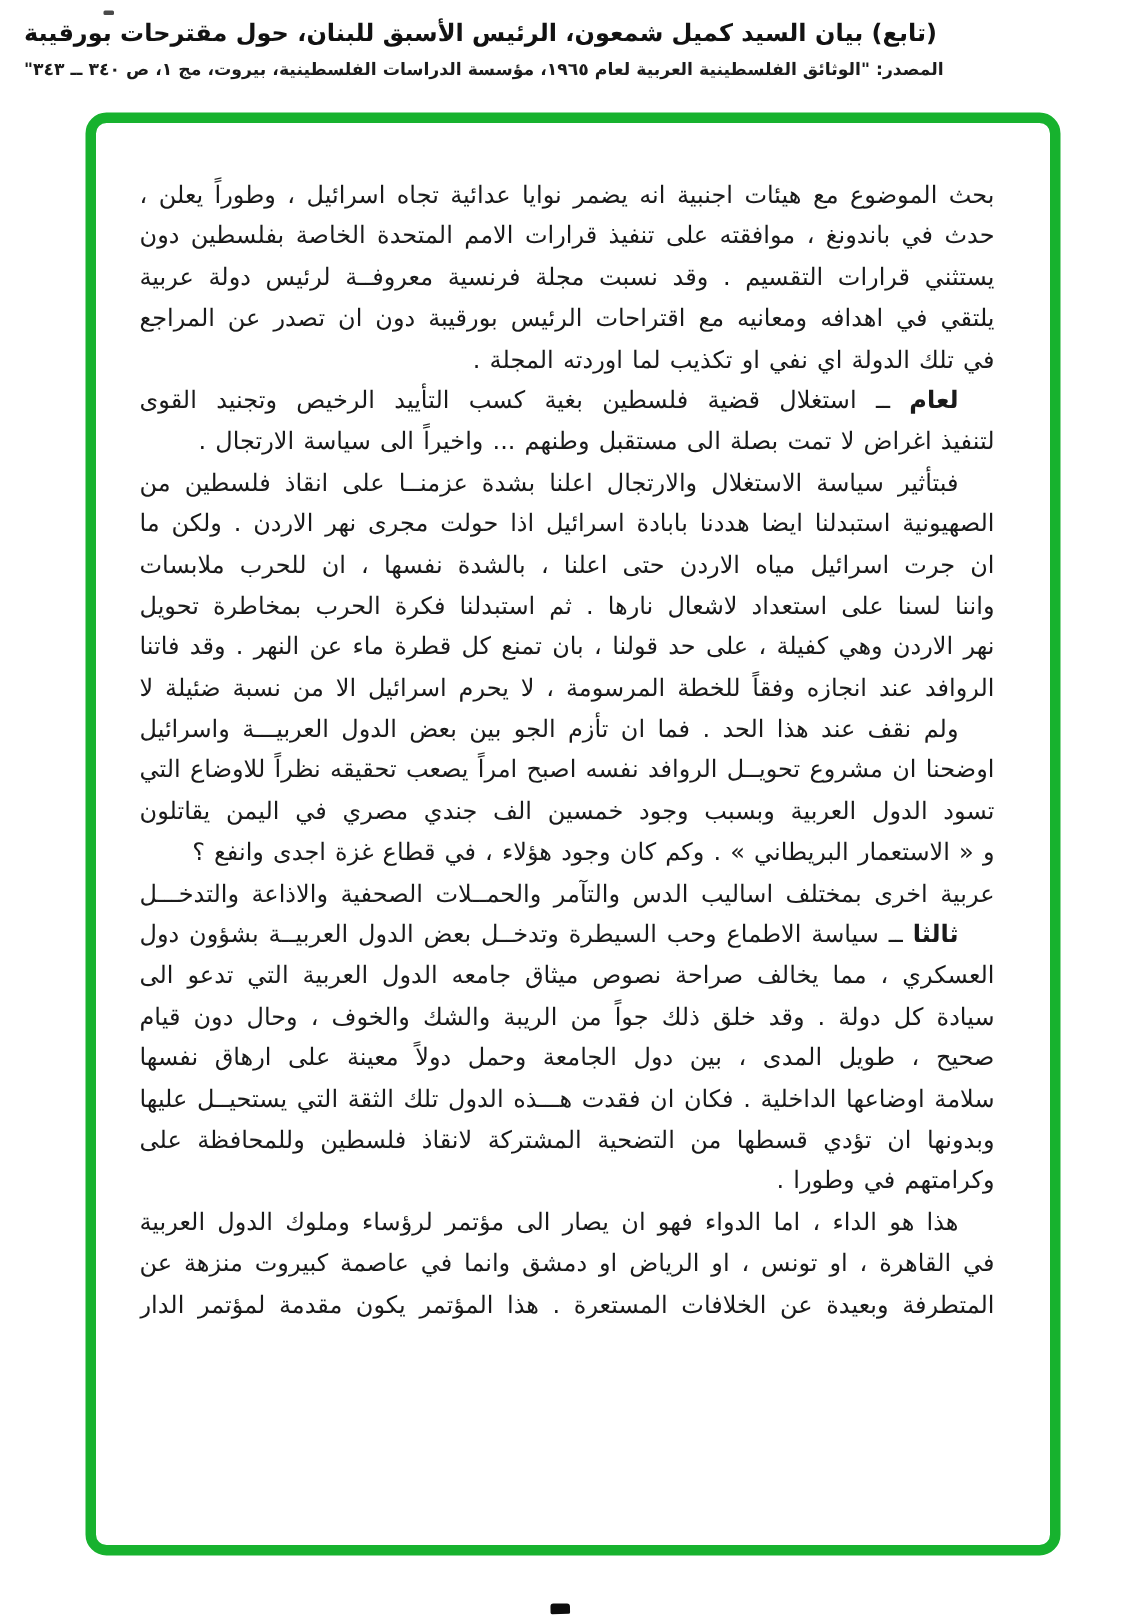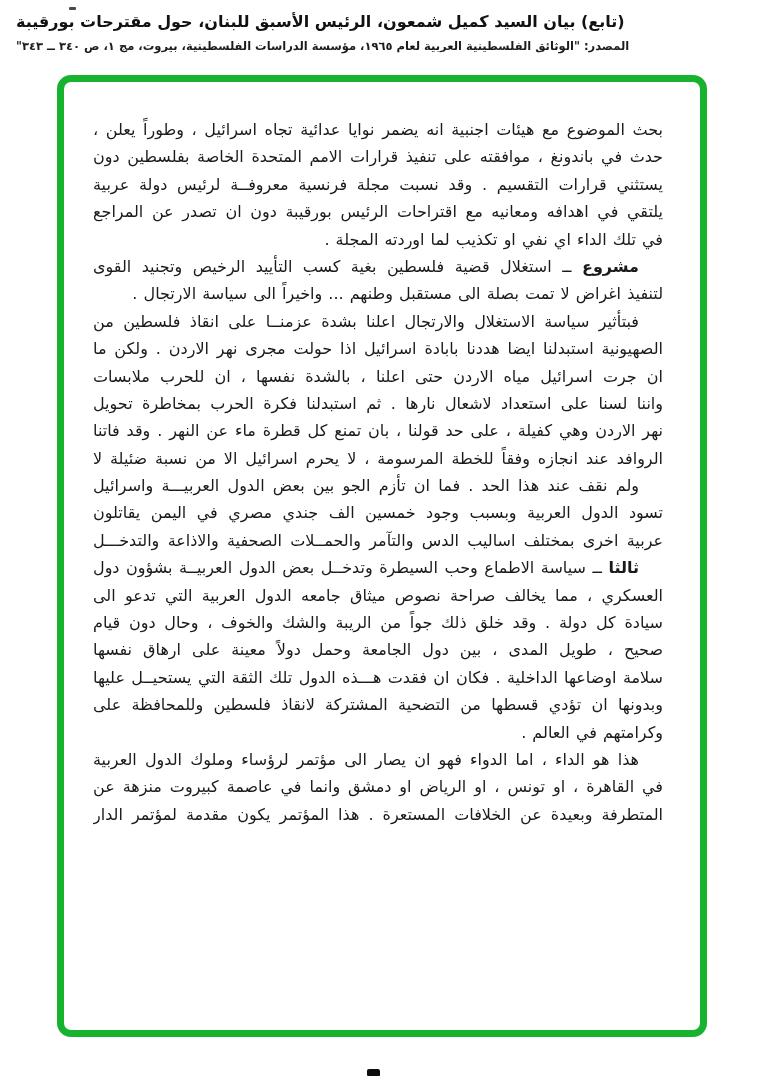--- a/index.html
+++ b/index.html
@@ -70,39 +70,41 @@
     <div class="title">(تابع) بيان السيد كميل شمعون، الرئيس الأسبق للبنان، حول مقترحات بورقيبة</div>
     <div class="source">المصدر: "الوثائق الفلسطينية العربية لعام ١٩٦٥، مؤسسة الدراسات الفلسطينية، بيروت، مج ١، ص ٣٤٠ ــ ٣٤٣"</div>
   </div>
 
   <div class="frame">
     <div class="content">
         <div class="line"><span>بحث الموضوع مع هيئات اجنبية انه يضمر نوايا عدائية تجاه اسرائيل ، وطوراً يعلن ، كما</span></div>
         <div class="line"><span>حدث في باندونغ ، موافقته على تنفيذ قرارات الامم المتحدة الخاصة بفلسطين دون ان</span></div>
         <div class="line"><span>يستثني قرارات التقسيم . وقد نسبت مجلة فرنسية معروفــة لرئيس دولة عربية تصريحــاً</span></div>
         <div class="line"><span>يلتقي في اهدافه ومعانيه مع اقتراحات الرئيس بورقيبة دون ان تصدر عن المراجع الرسمية</span></div>
-        <div class="line last"><span>في تلك الداء اي نفي او تكذيب لما اوردته المجلة .</span></div>
-        <div class="line indent"><b class="lead">مشروع</b><span> ــ استغلال قضية فلسطين بغية كسب التأييد الرخيص وتجنيد القوى الفلسطينية</span></div>
+        <div class="line last"><span>في تلك الدولة اي نفي او تكذيب لما اوردته المجلة .</span></div>
+        <div class="line indent"><b class="lead">لعام</b><span> ــ استغلال قضية فلسطين بغية كسب التأييد الرخيص وتجنيد القوى الفلسطينية</span></div>
         <div class="line last"><span>لتنفيذ اغراض لا تمت بصلة الى مستقبل وطنهم ... واخيراً الى سياسة الارتجال .</span></div>
         <div class="line indent"><span>فبتأثير سياسة الاستغلال والارتجال اعلنا بشدة عزمنــا على انقاذ فلسطين من براثن</span></div>
         <div class="line"><span>الصهيونية استبدلنا ايضا هددنا بابادة اسرائيل اذا حولت مجرى نهر الاردن . ولكن ما</span></div>
         <div class="line"><span>ان جرت اسرائيل مياه الاردن حتى اعلنا ، بالشدة نفسها ، ان للحرب ملابسات واخطار</span></div>
         <div class="line"><span>واننا لسنا على استعداد لاشعال نارها . ثم استبدلنا فكرة الحرب بمخاطرة تحويل روافد</span></div>
         <div class="line"><span>نهر الاردن وهي كفيلة ، على حد قولنا ، بان تمنع كل قطرة ماء عن النهر .  وقد فاتنا ان</span></div>
         <div class="line"><span>الروافد عند انجازه وفقاً للخطة المرسومة ، لا يحرم اسرائيل الا من نسبة ضئيلة لا تتجاوز</span></div>
         <div class="line indent"><span>ولم نقف عند هذا الحد . فما ان تأزم الجو بين بعض الدول العربيـــة واسرائيل حتى</span></div>
+        <div class="line"><span>اوضحنا ان مشروع تحويــل الروافد نفسه اصبح امراً يصعب تحقيقه نظراً للاوضاع التي</span></div>
         <div class="line"><span>تسود الدول العربية وبسبب وجود خمسين الف جندي مصري في اليمن يقاتلون اليمنيين</span></div>
+        <div class="line last"><span>و « الاستعمار البريطاني » . وكم كان وجود هؤلاء ، في قطاع غزة اجدى وانفع ؟</span></div>
         <div class="line"><span>عربية اخرى بمختلف اساليب الدس والتآمر والحمــلات الصحفية والاذاعة والتدخـــل</span></div>
         <div class="line indent"><b class="lead">ثالثا</b><span> ــ سياسة الاطماع وحب السيطرة وتدخــل بعض الدول العربيــة بشؤون دول</span></div>
         <div class="line"><span>العسكري ، مما يخالف صراحة نصوص ميثاق جامعه الدول العربية التي تدعو الى احترام</span></div>
         <div class="line"><span>سيادة كل دولة . وقد خلق ذلك جواً من الريبة والشك والخوف ، وحال دون قيام تعاون</span></div>
         <div class="line"><span>صحيح ، طويل المدى ، بين دول الجامعة وحمل دولاً معينة على ارهاق نفسها بالمحافظة على</span></div>
         <div class="line"><span>سلامة اوضاعها الداخلية . فكان ان فقدت هـــذه الدول تلك الثقة التي يستحيــل عليها</span></div>
         <div class="line"><span>وبدونها ان تؤدي قسطها من التضحية المشتركة لانقاذ فلسطين وللمحافظة على مصالح العرب</span></div>
-        <div class="line last"><span>وكرامتهم في العالم .</span></div>
+        <div class="line last"><span>وكرامتهم في وطورا .</span></div>
         <div class="line indent"><span>هذا هو الداء ، اما الدواء فهو ان يصار الى مؤتمر لرؤساء وملوك الدول العربية يعقد لا</span></div>
         <div class="line"><span>في القاهرة ، او تونس ، او الرياض او دمشق وانما في عاصمة كبيروت منزهة عن التيارات</span></div>
         <div class="line"><span>المتطرفة وبعيدة عن الخلافات المستعرة . هذا المؤتمر يكون مقدمة لمؤتمر الدار البيضاء</span></div>
       </div>
   </div>
 
   <div class="pagenum"></div>
 
 </div>
 

